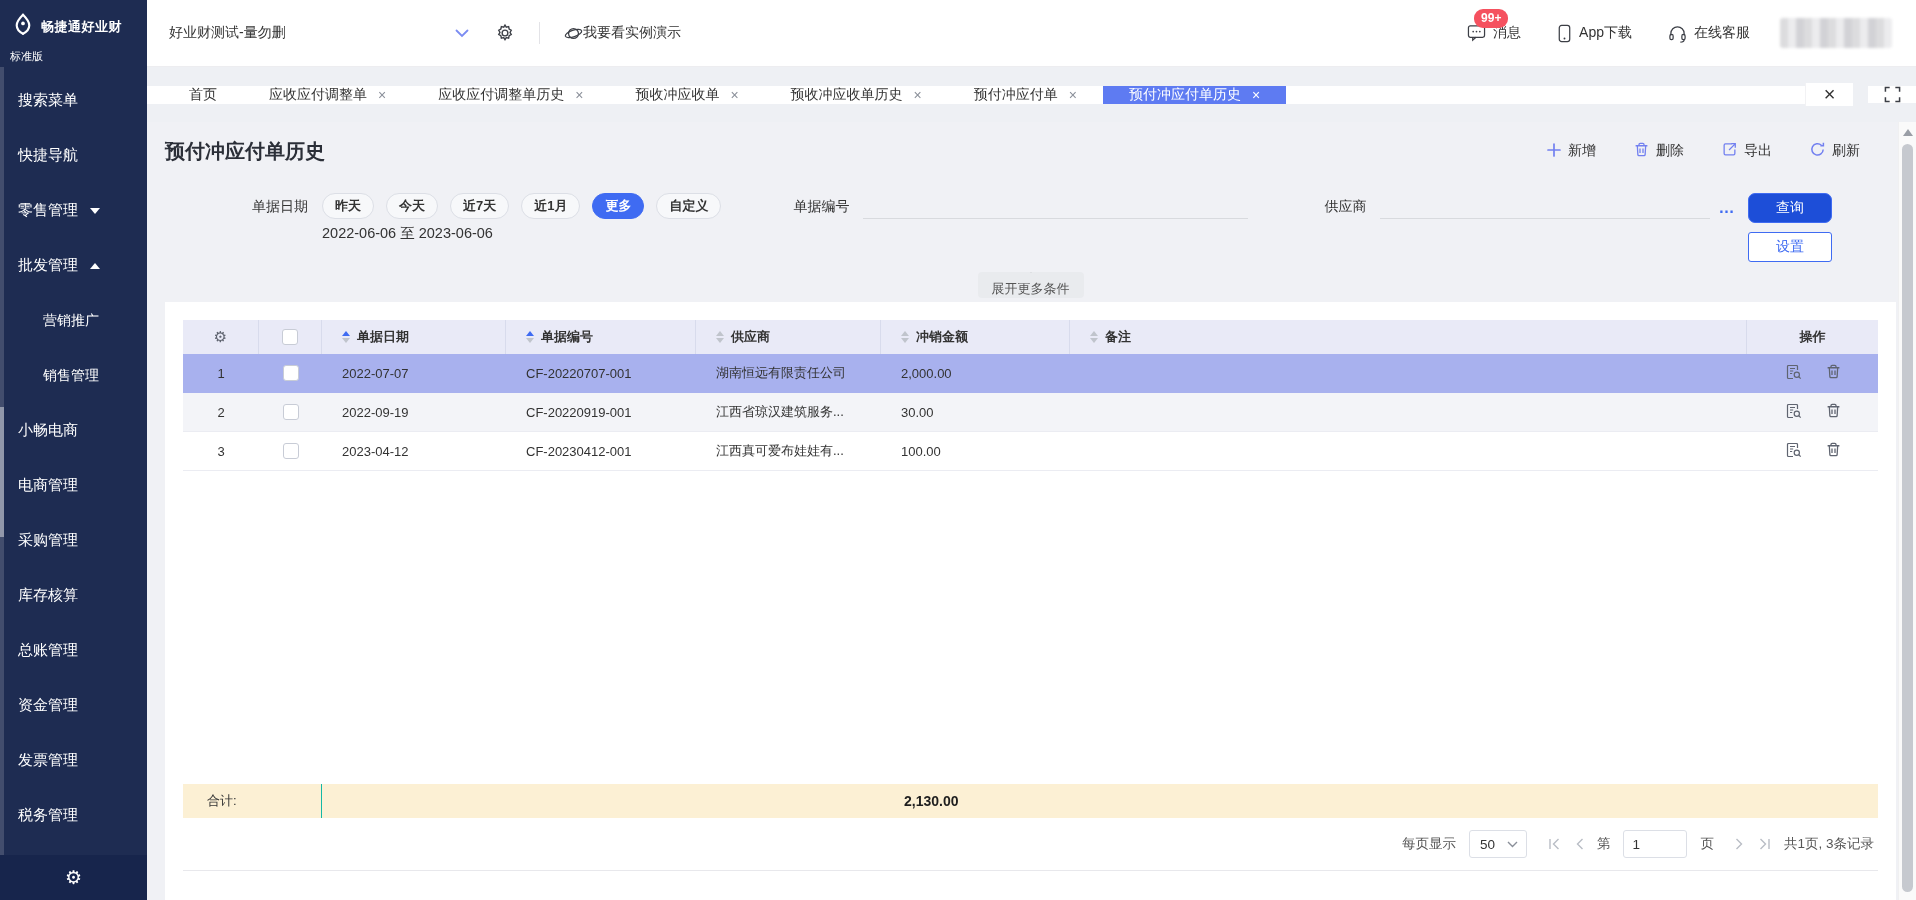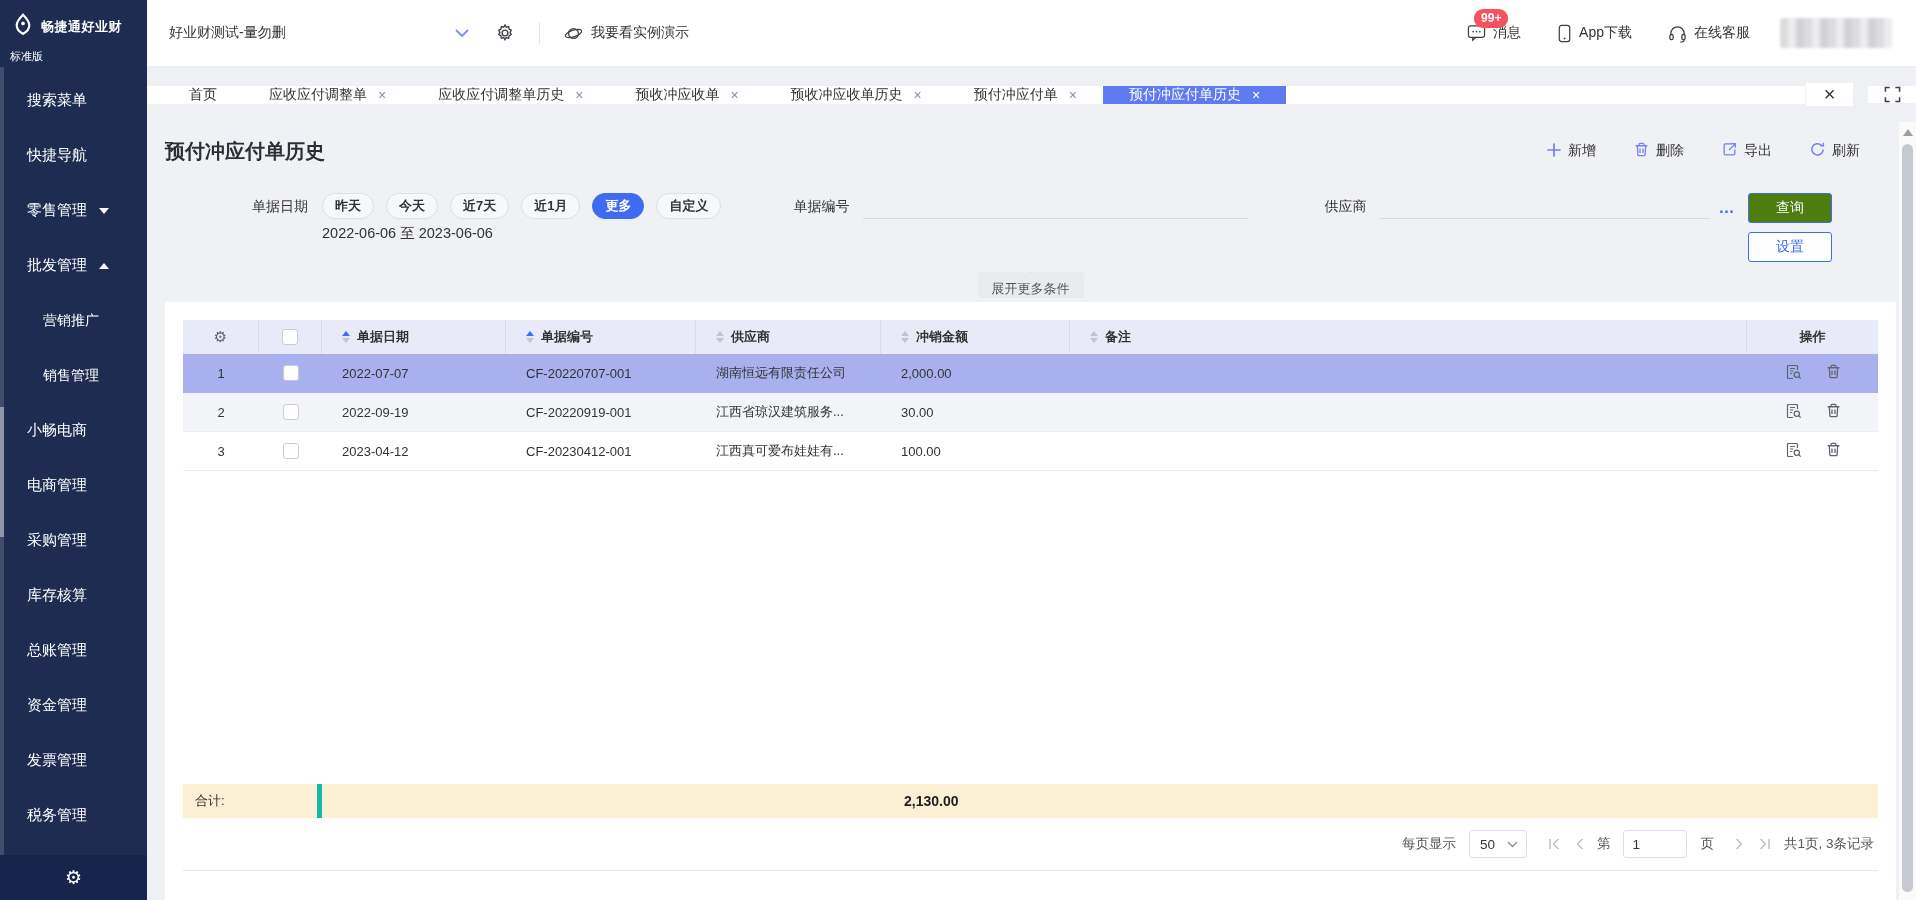--- a/index.html
+++ b/index.html
@@ -7,40 +7,40 @@
   body { font-family:"Liberation Sans","DejaVu Sans",sans-serif; font-size:14px; color:#333; background:#f0f1f5; }
   .app { width:1916px; height:900px; display:flex; }
 
   
   .sidebar { width:147px; flex-shrink:0; background:#1e2c52; color:#fff; position:relative; overflow:hidden; }
   .logo-block { height:67px; padding:10px 6px 0 10px; display:flex; align-items:flex-start; gap:5px; position:relative; }
   .logo-mark { flex-shrink:0; margin-top:2px; }
   .brand-name { font-size:13px; font-weight:bold; letter-spacing:.5px; margin-top:8px; }
   .edition { position:absolute; left:10px; bottom:3px; font-size:11px; color:#fff; }
   .menu { padding-top:6px; }
-  .menu-item { height:55px; display:flex; align-items:center; padding-left:27px; font-size:15px; cursor:pointer; white-space:nowrap; }
+  .menu-item { height:55px; display:flex; align-items:center; padding-left:18px; font-size:15px; cursor:pointer; white-space:nowrap; }
   .menu-item.sub { padding-left:43px; font-size:14px; }
   .caret { margin-left:12px; width:0; height:0; border-left:5px solid transparent; border-right:5px solid transparent; }
   .caret.down { border-top:6px solid #fff; }
   .caret.up { border-bottom:6px solid #fff; }
   .sidebar-footer { position:absolute; left:0; right:0; bottom:0; height:45px; background:#17254c; display:flex; align-items:center; justify-content:center; z-index:3; }
   .sidebar-footer .gear-glyph { color:#fff; font-size:19px; cursor:pointer; }
   .sidebar-scroll { position:absolute; left:0; top:67px; bottom:45px; width:4px; background:rgba(255,255,255,.16); }
   .sidebar-scroll .thumb { position:absolute; top:340px; height:130px; width:4px; background:rgba(255,255,255,.42); }
 
   
   .main { flex:1; display:flex; flex-direction:column; position:relative; min-width:0; }
 
   
   .topbar { height:67px; background:#fff; border-bottom:1px solid #ededf0; display:flex; align-items:center; padding:0 24px 0 22px; flex-shrink:0; }
   .org-select { display:flex; align-items:center; cursor:pointer; width:300px; justify-content:space-between; }
   .org-name { font-size:14px; color:#333; }
   .tb-gear { margin-left:26px; color:#3c3f46; cursor:pointer; display:flex; }
   .tb-divider { width:1px; height:22px; background:#e3e3e7; margin:0 24px; }
-  .demo-link { display:flex; align-items:center; gap:8px; font-size:14px; cursor:pointer; color:#333; }
+  .demo-link { display:flex; align-items:center; gap:0; font-size:14px; cursor:pointer; color:#333; }
   .tb-spacer { flex:1; }
   .top-item { display:flex; align-items:center; gap:7px; font-size:14px; color:#333; margin-left:36px; cursor:pointer; position:relative; }
   .top-item svg { color:#3c3f46; }
   .badge { position:absolute; top:-15px; left:7px; background:#f5515f; color:#fff; font-size:12px; line-height:1; padding:3px 7px 4px; border-radius:9px; font-weight:bold; }
   .user-blur { width:112px; height:30px; margin-left:30px; border-radius:3px; cursor:pointer;
     background:repeating-linear-gradient(90deg,#dcdcde 0 8px,#ececee 8px 16px,#d2d2d6 16px 24px),
                repeating-linear-gradient(0deg,rgba(255,255,255,.5) 0 7px,rgba(200,200,205,.5) 7px 14px);
     filter:blur(1.5px); }
 
   
@@ -73,21 +73,21 @@
   .pill.active { background:#3f6bf2; border-color:#3f6bf2; color:#fff; }
   .date-range { margin-top:5px; margin-left:70px; font-size:14.5px; color:#333; }
   .f-docno { margin-left:72px; display:flex; gap:14px; }
   .f-supplier { margin-left:76px; display:flex; gap:14px; }
   .line-input { border:none; outline:none; background:transparent; border-bottom:1px solid #d8dade; height:26px; font-size:14px; color:#333; }
   .inp-docno { width:385px; }
   .inp-supplier { width:330px; }
   .more-dots { color:#3f6bf2; font-size:16px; font-weight:bold; letter-spacing:2px; line-height:22px; margin-left:8px; cursor:pointer; }
   .f-buttons { position:absolute; top:13px; right:64px; display:flex; flex-direction:column; gap:9px; }
   .btn { width:84px; height:30px; border-radius:3px; font-size:14px; cursor:pointer; display:flex; align-items:center; justify-content:center; border:1px solid #3f6bf2; }
-  .btn-primary { background:#4d7c0f; color:#fff; }
+  .btn-primary { background:#1d4ed8; color:#fff;border-radius:7px; }
   .btn-plain { background:#fff; color:#3f6bf2; }
   .expand-more { position:absolute; bottom:4px; left:50%; transform:translateX(-50%); height:26px; background:#e9ebee; border-radius:4px; padding:0 14px; display:flex; align-items:center; gap:7px; font-size:13px; color:#555; cursor:pointer;flex-direction:column; }
   .expand-more svg { color:#777; }
 
   
   .table-card { flex:1; background:#fff; display:flex; flex-direction:column; padding:18px 18px 0; min-height:0; }
   .thead { display:flex; height:34px; background:#e9eaf7; align-items:stretch; flex-shrink:0; }
   .th { display:flex; align-items:center; border-right:1px solid #d8dbec; padding-left:20px; font-size:13px; color:#333; font-weight:bold; }
   .th:last-child { border-right:none; }
   .c0 { width:76px; justify-content:center; padding-left:0; }
@@ -104,21 +104,21 @@
   .trow.zebra { background:#f3f4f8; }
   .trow.selected { background:#a8b1ee; border-bottom-color:#a8b1ee; }
   .td { display:flex; align-items:center; padding-left:20px; overflow:hidden; white-space:nowrap; }
   .td.c0,.td.c1,.td.c7 { justify-content:center; padding-left:0; }
   .doc-link { color:#323232; cursor:pointer; }
   .chk { width:16px; height:16px; background:#fff; border:1px solid #c8ccd6; border-radius:3px; cursor:pointer; display:inline-block; }
   .op-icons { display:flex; gap:24px; }
   .op-icons svg { color:#5f6470; cursor:pointer; }
 
   .total-row { margin-top:auto; height:34px; background:#fcf0d4; display:flex; align-items:center; flex-shrink:0; }
-  .total-label-cell { width:139px; height:100%; display:flex; align-items:center; padding-left:12px; border-right:5px solid #14b8a6; font-size:13px; color:#333; }
+  .total-label-cell { width:139px; height:100%; display:flex; align-items:center; padding-left:24px; border-right:1px solid #14b8a6; font-size:13px; color:#333; }
   .total-value { margin-left:582px; font-size:14px; font-weight:bold; color:#1e1e1e; }
 
   .pagination { height:52px; display:flex; align-items:center; justify-content:flex-end; gap:13px; font-size:13.5px; color:#555; flex-shrink:0; padding-right:4px; }
   .per-page-box { width:58px; height:28px; border:1px solid #dcdfe6; border-radius:3px; display:flex; align-items:center; justify-content:space-between; padding:0 8px 0 10px; cursor:pointer; background:#fff; color:#333; }
   .pg-nav { display:flex; align-items:center; gap:14px; margin-left:8px; }
   .pg-nav svg { color:#b9bdc5; cursor:pointer; }
   .page-input { width:64px; height:28px; border:1px solid #dcdfe6; border-radius:3px; padding:0 8px; font-size:13.5px; color:#333; outline:none; }
   .bottom-strip { height:30px; border-top:1px solid #e8e8ec; flex-shrink:0; }
 
   

